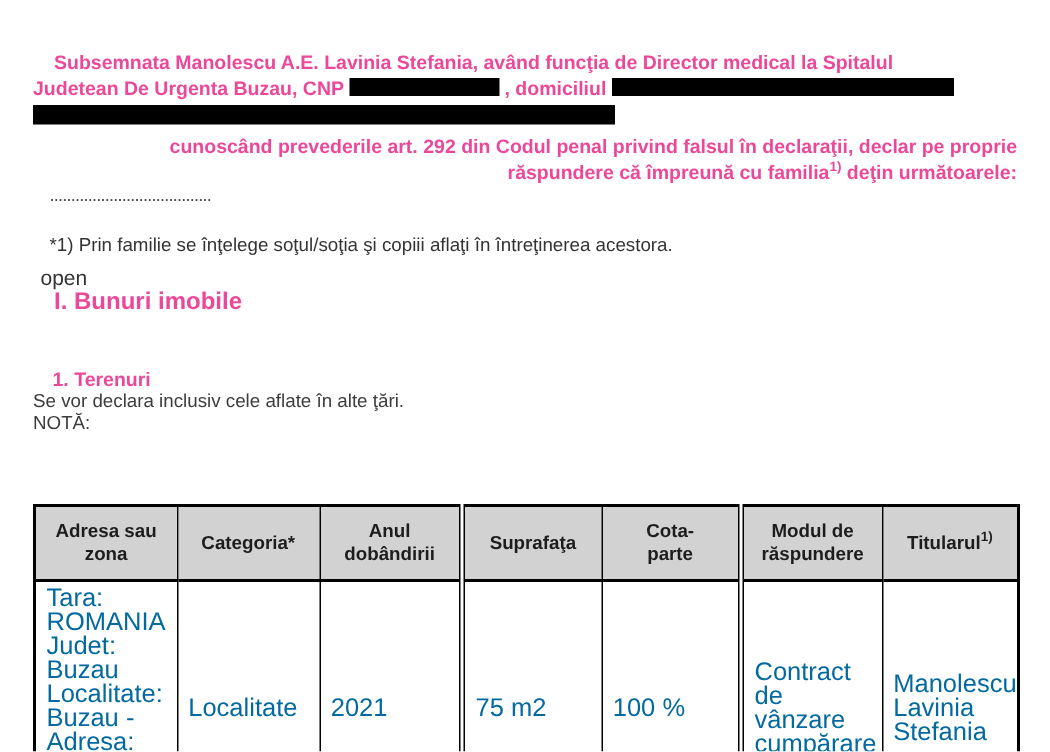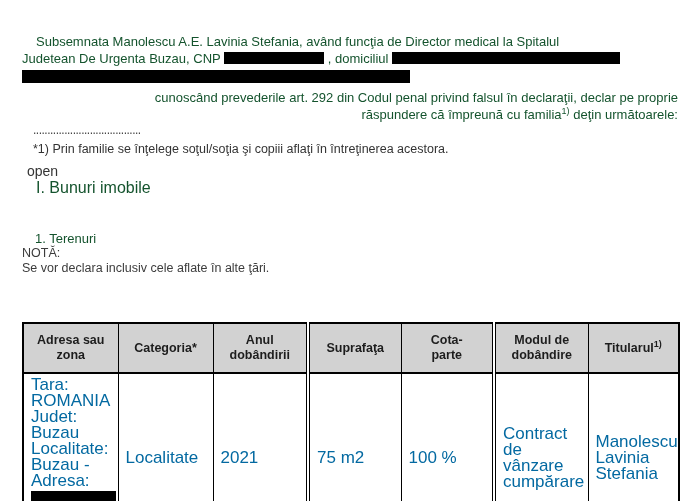--- a/index.html
+++ b/index.html
@@ -8,21 +8,21 @@
     width: 700px;
     height: 501px;
     background: #ffffff;
     overflow: hidden;
     font-family: "Liberation Sans", "DejaVu Sans", sans-serif;
     color: #2b2b2b;
   }
   .content { padding: 33px 22px 0 22px; }
 
   .para { margin: 0; }
-  .bold { font-weight: normal; color: #14532d; }
+  .bold { font-weight: bold; color: #ec4899; }
   .line { font-size: 13px; line-height: 17px; white-space: nowrap; }
   .indent { padding-left: 14px; }
 
   
   .rbar {
     display: inline-block;
     background: var(--redaction, #000);
     height: 12px;
     vertical-align: -1px;
   }
@@ -41,21 +41,21 @@
 
   .dots {
     margin-top: 1px;
     padding-left: 11px;
     font-size: 12px;
     line-height: 12px;
     letter-spacing: -0.5px;
     color: #444444;
   }
   .footnote {
-    margin-top: 6px;
+    margin-top: 20px;
     padding-left: 11px;
     font-size: 12.5px;
     line-height: 15px;
     color: #333333;
   }
   .open-label {
     margin-top: 6px;
     padding-left: 5px;
     font-size: 14px;
     line-height: 16px;
@@ -145,22 +145,22 @@
 
     <div class="dots">......................................</div>
 
     <div class="footnote">*1) Prin familie se înţelege soţul/soţia şi copiii aflaţi în întreţinerea acestora.</div>
 
     <div class="open-label">open</div>
 
     <div class="sect bold">I. Bunuri imobile</div>
 
     <div class="subsect bold">1. Terenuri</div>
+    <div class="note">Se vor declara inclusiv cele aflate în alte ţări.</div>
     <div class="note">NOTĂ:</div>
-    <div class="note">Se vor declara inclusiv cele aflate în alte ţări.</div>
 
     <table class="decl">
       <colgroup>
         <col style="width:95px">
           <col style="width:95px">
           <col style="width:95px">
         <col style="width:93px">
           <col style="width:93px">
           <col style="width:94px">
           <col style="width:91px">
@@ -182,21 +182,21 @@
           <th class="dbl">
             <div>Suprafaţa</div>
             <div></div>
           </th>
           <th>
             <div>Cota-</div>
             <div>parte</div>
           </th>
           <th class="dbl">
             <div>Modul de</div>
-            <div>dobândire</div>
+            <div>răspundere</div>
           </th>
           <th>
             <div><span>Titularul</span><sup>1)</sup></div>
           </th>
         </tr>
       </thead>
       <tbody>
         <tr class="body-row">
           <td class="address">
             <div>Tara:</div>

